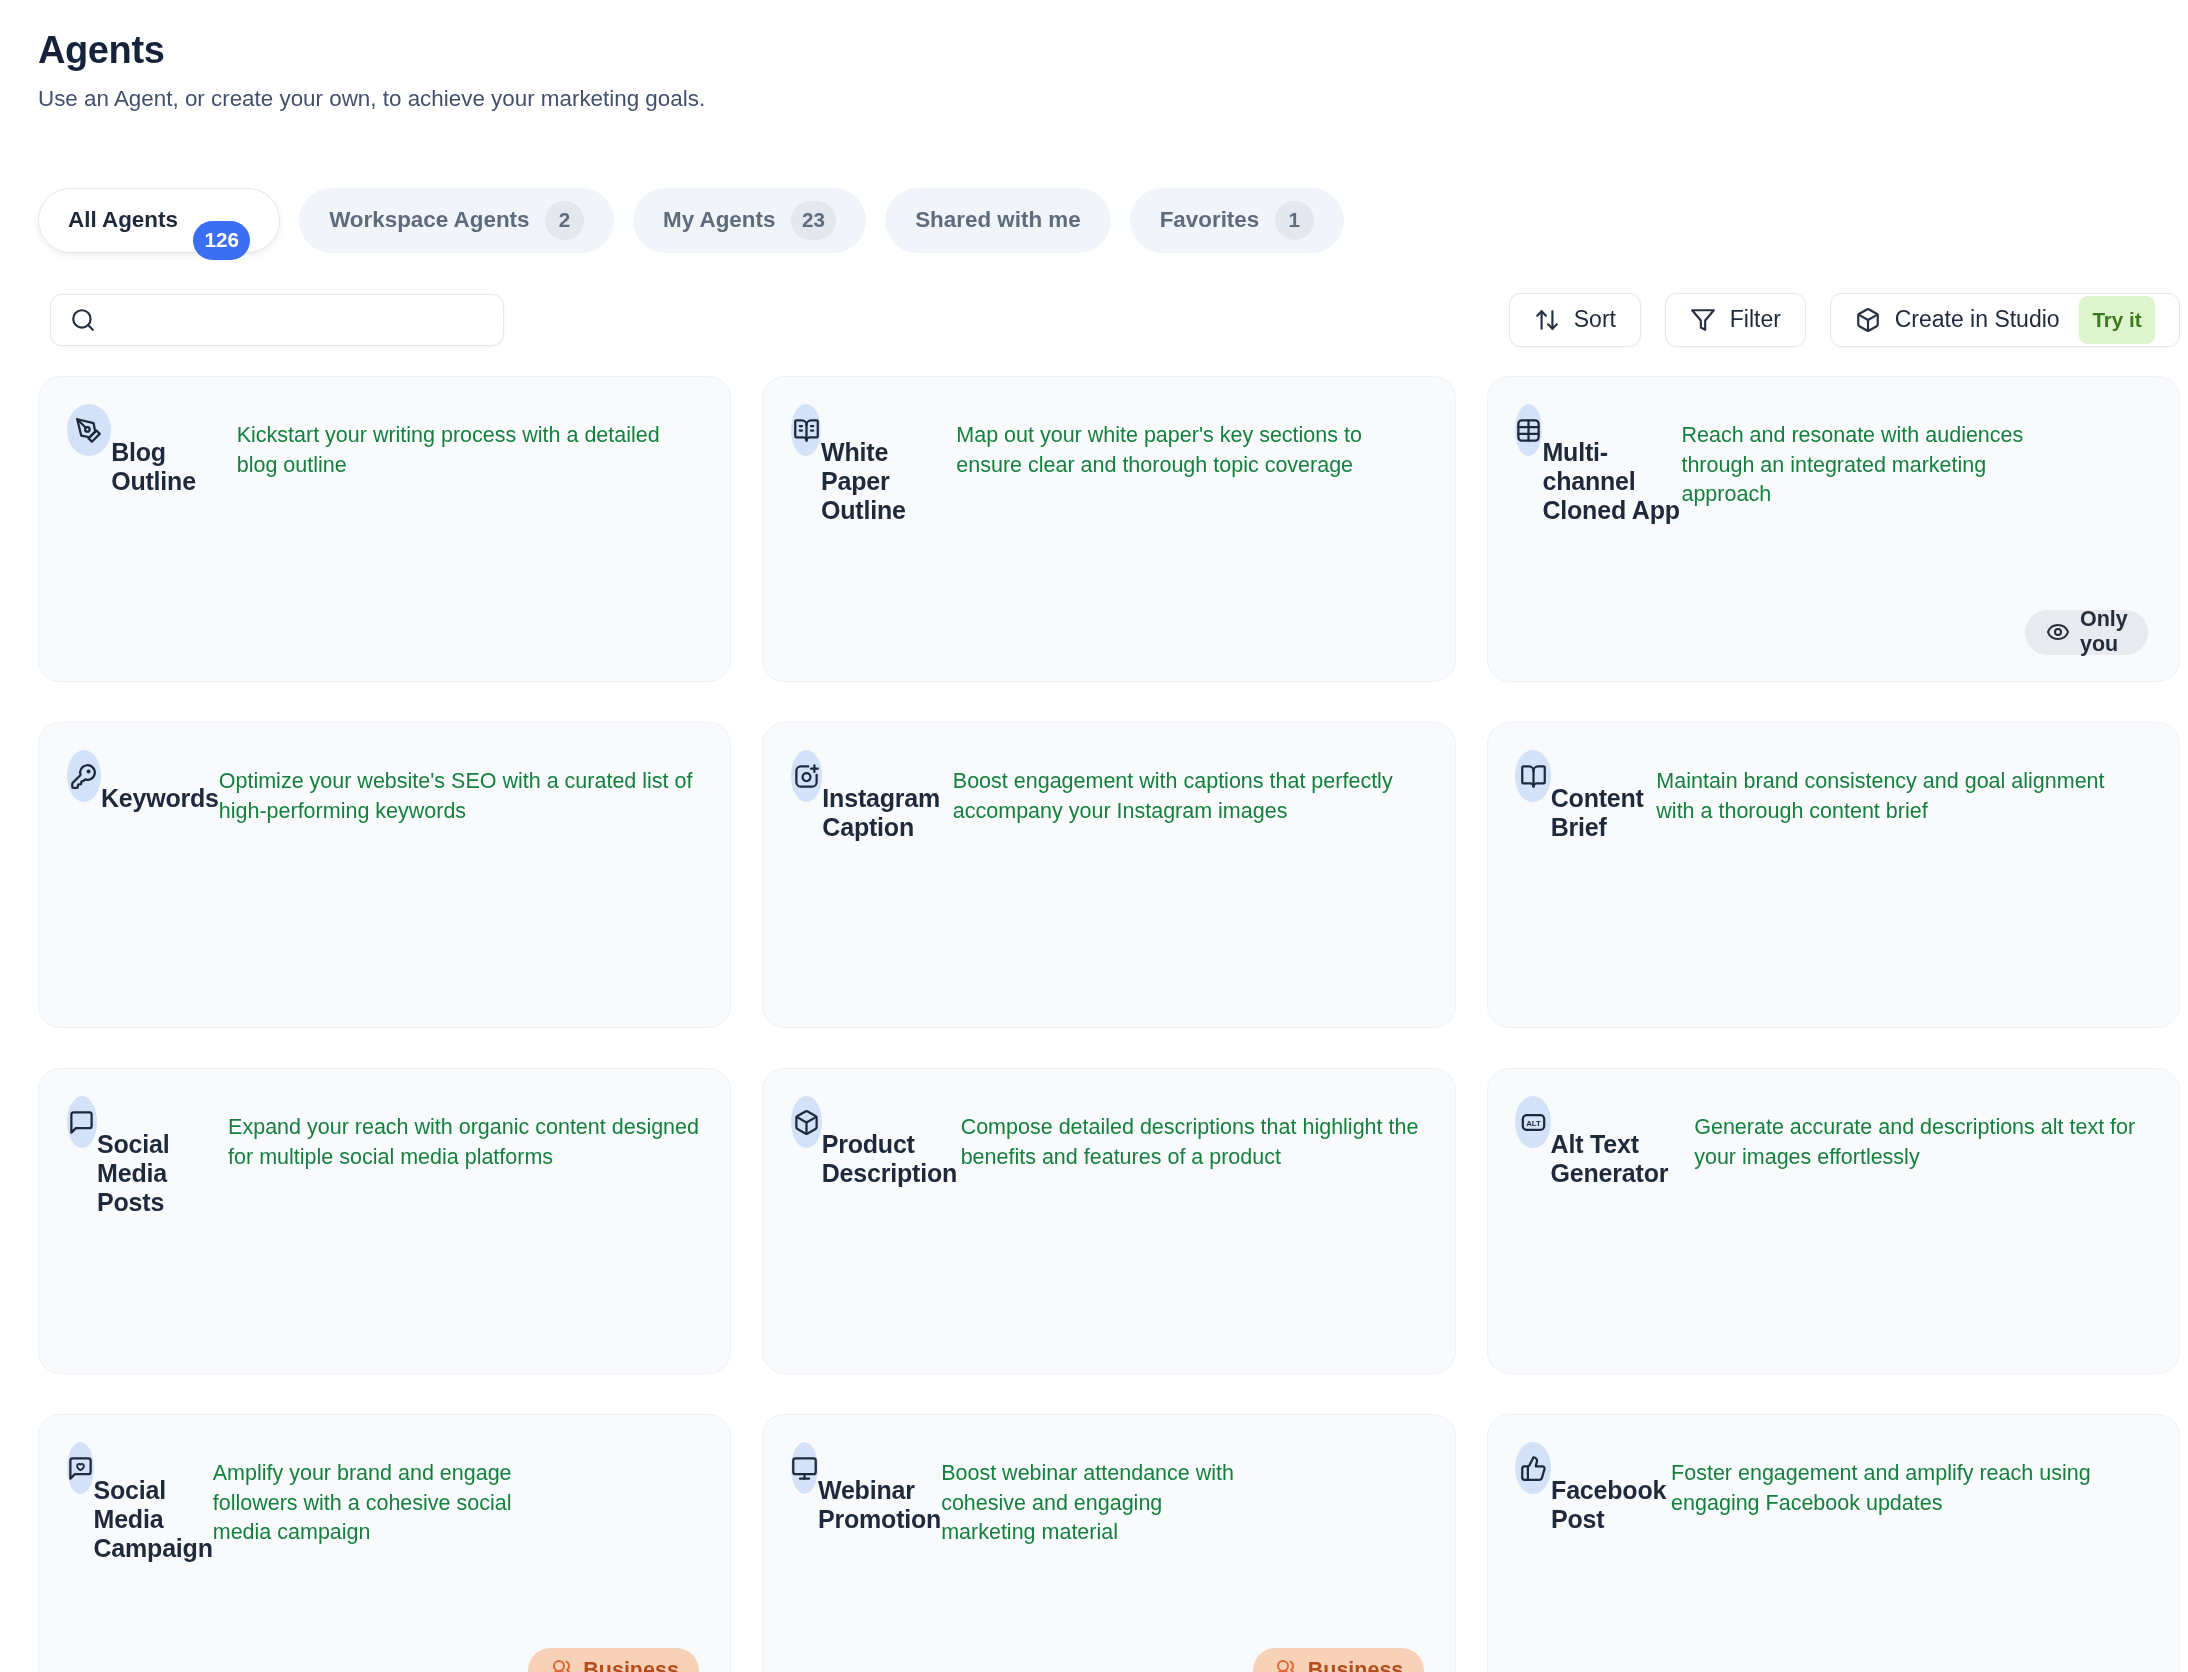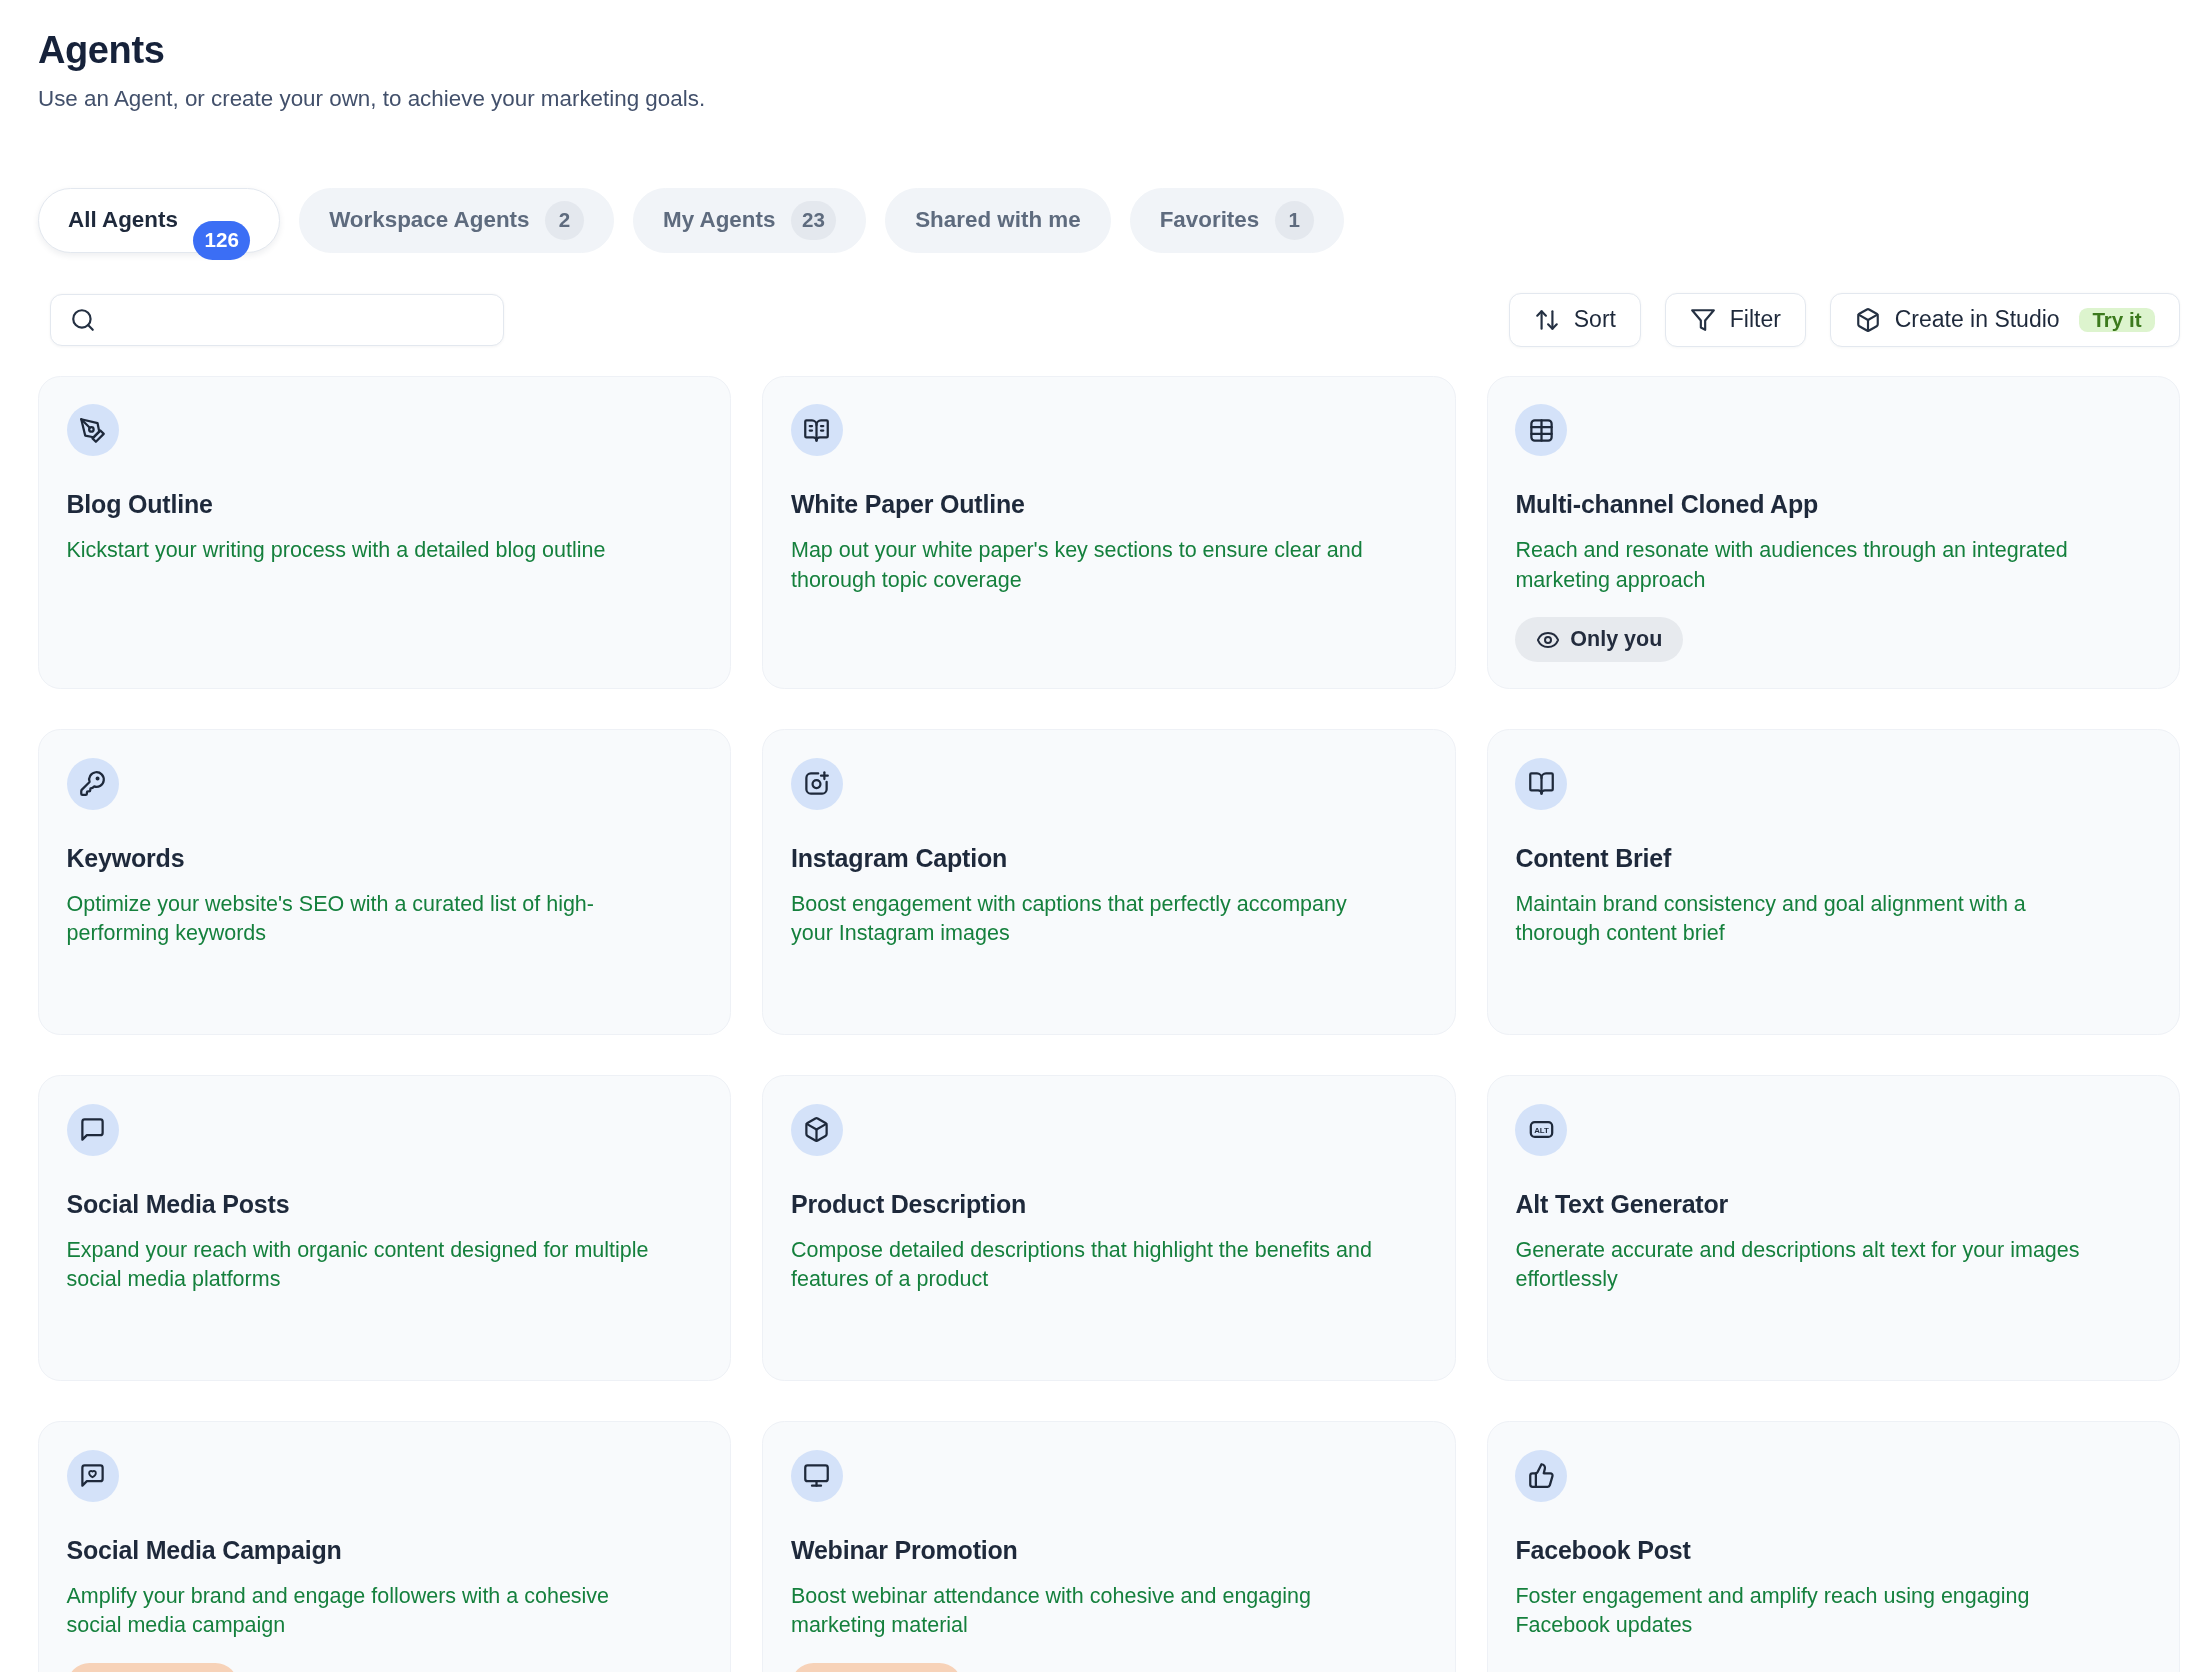--- a/index.html
+++ b/index.html
@@ -53,36 +53,36 @@
   .tbtn {
     display:inline-flex; align-items:center; gap:13.8px;
     height:54px; padding:0 24px; border-radius:12px;
     background:#ffffff; border:1.3px solid #e3e8ef;
     font-family:inherit; font-size:23px; font-weight:500; color:#1e293b;
     cursor:pointer; white-space:nowrap;
     box-shadow:0 0.9px 2.6px rgba(30,41,59,0.04);
   }
   .tbtn svg { width:26px; height:26px; color:#243042; }
   .try-badge {
-    display:inline-flex; align-items:center; height:24px; padding:0 13.8px;
+    display:inline-flex; align-items:center; height:48px; padding:0 13.8px;
     border-radius:8.6px; background:#ddf4ce; color:#3c7a1d;
     font-size:20.6px; font-weight:600; margin-left:5.2px;
   }
 
   
   .grid {
     margin-top:29px;
     display:grid; grid-template-columns:repeat(3,1fr);
     column-gap:31px; row-gap:40px;
   }
   .card {
     min-height:306px;
     background:#f8fafc; border:1.7px solid #eef1f6; border-radius:22.4px;
     padding:27.5px 31px 26px 27.5px;
-    display:flex; flex-direction:column; align-items:flex-start;
+    display:flex; flex-direction:row; align-items:flex-start;
     cursor:pointer;
   }
   .card-icon-wrap {
     width:52px; height:52px; border-radius:50%;
     background:#d4e2f9; color:#1e293b;
     display:flex; align-items:center; justify-content:center;
   }
   .card-icon-wrap svg { width:27px; height:27px; }
   .card-title { margin-top:34px; font-size:25px; font-weight:700; color:#1e293b; letter-spacing:-0.2px; }
   .card-desc { margin-top:17px; font-size:21.5px; line-height:1.36; color:#15803d; max-width:92%; }

